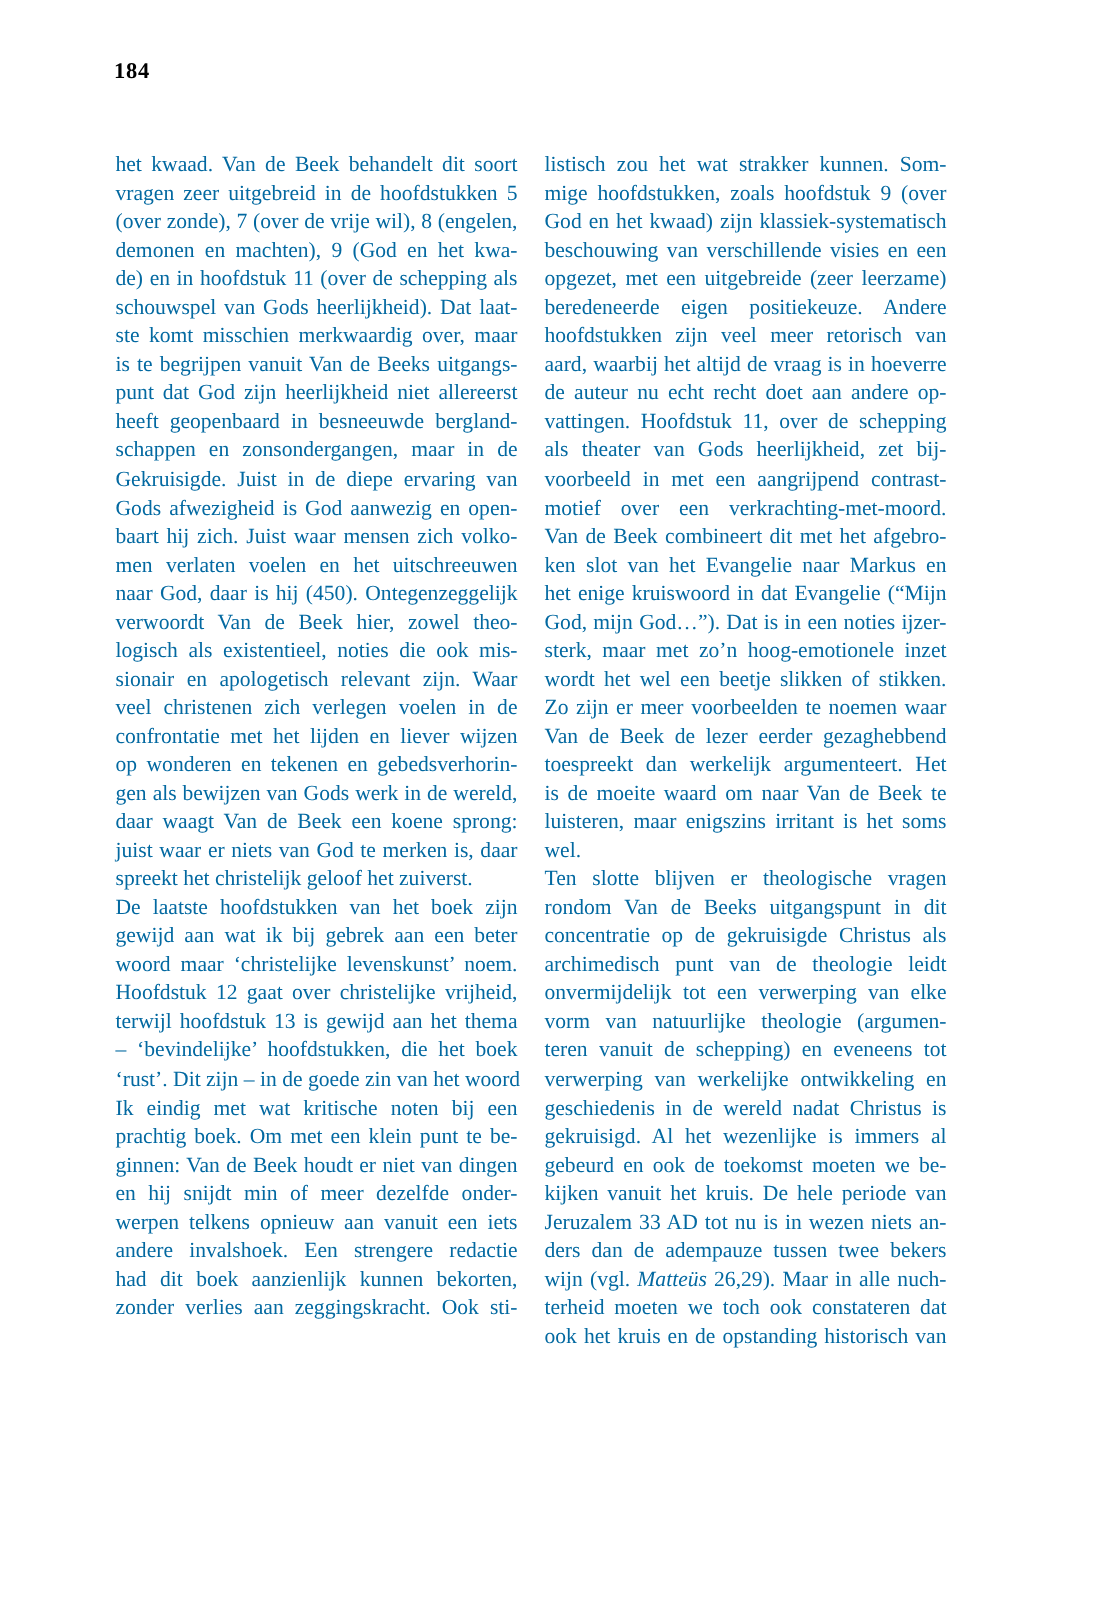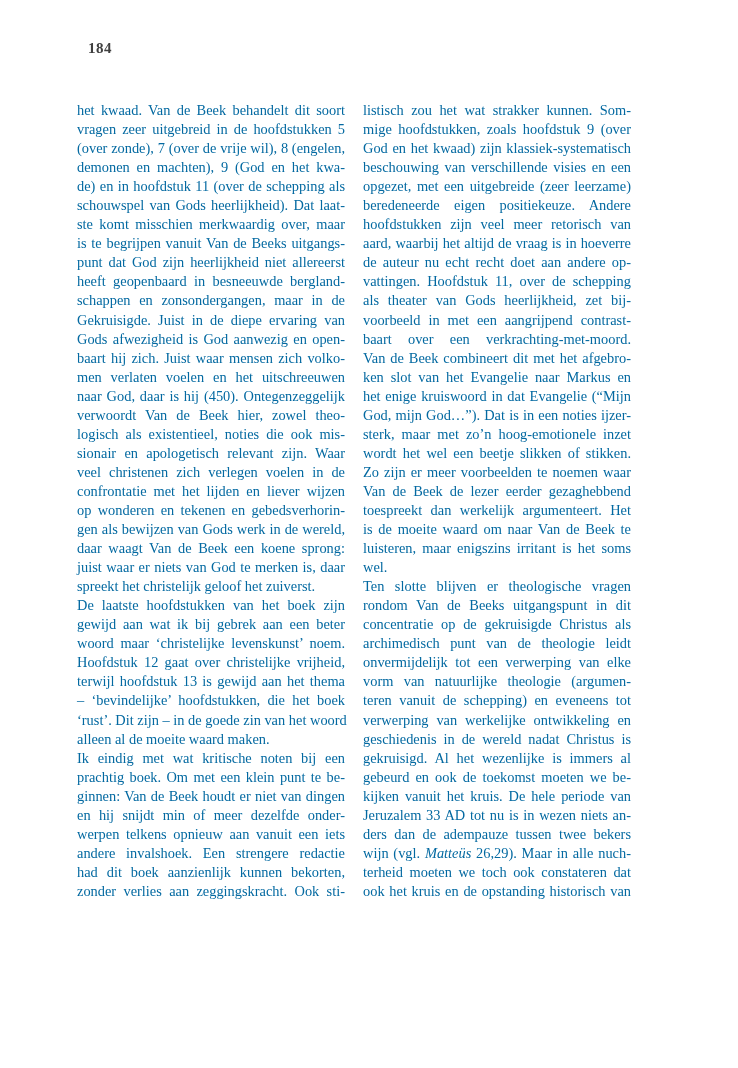--- a/index.html
+++ b/index.html
@@ -1,20 +1,20 @@
 <!DOCTYPE html>
 <html><head>
 <meta charset="utf-8">
 <style>
   html, body { margin:0; padding:0; background:#ffffff; }
   body { width:738px; height:1068px; position:relative; overflow:hidden; }
   .page-number {
-    position:absolute; left:88px; top:40px;
+    position:absolute; left:76px; top:40px;
     font-family:"Liberation Serif", "DejaVu Serif", serif;
-    font-size:15px; font-weight:bold; color:#404040; letter-spacing:0.5px;
+    font-size:15px; font-weight:bold; color:#000000; letter-spacing:0.5px;
   }
   .column {
     position:absolute; top:101px; width:268px;
     font-family:"Liberation Serif", "DejaVu Serif", serif;
     font-size:14.4px; line-height:19.05px; color:#0369a1;
   }
   .col-left { left:77px; }
   .col-right { left:363px; }
   .line {
     display:block; height:19.05px; white-space:nowrap;
@@ -55,21 +55,20 @@
     <span class="line">daar waagt Van de Beek een koene sprong:</span>
     <span class="line">juist waar er niets van God te merken is, daar</span>
     <span class="line last">spreekt het christelijk geloof het zuiverst.</span>
     <span class="line">De laatste hoofdstukken van het boek zijn</span>
     <span class="line">gewijd aan wat ik bij gebrek aan een beter</span>
     <span class="line">woord maar ‘christelijke levenskunst’ noem.</span>
     <span class="line">Hoofdstuk 12 gaat over christelijke vrijheid,</span>
     <span class="line">terwijl hoofdstuk 13 is gewijd aan het thema</span>
     <span class="line">– ‘bevindelijke’ hoofdstukken, die het boek</span>
     <span class="line">‘rust’. Dit zijn – in de goede zin van het woord</span>
-    <span class="line last">alleen al de moeite waard maken.</span>
     <span class="line">Ik eindig met wat kritische noten bij een</span>
     <span class="line">prachtig boek. Om met een klein punt te be-</span>
     <span class="line">ginnen: Van de Beek houdt er niet van dingen</span>
     <span class="line">en hij snijdt min of meer dezelfde onder-</span>
     <span class="line">werpen telkens opnieuw aan vanuit een iets</span>
     <span class="line">andere invalshoek. Een strengere redactie</span>
     <span class="line">had dit boek aanzienlijk kunnen bekorten,</span>
     <span class="line">zonder verlies aan zeggingskracht. Ook sti-</span>
   </div>
 <div class="column col-right">
@@ -78,21 +77,21 @@
     <span class="line">God en het kwaad) zijn klassiek-systematisch</span>
     <span class="line">beschouwing van verschillende visies en een</span>
     <span class="line">opgezet, met een uitgebreide (zeer leerzame)</span>
     <span class="line">beredeneerde eigen positiekeuze. Andere</span>
     <span class="line">hoofdstukken zijn veel meer retorisch van</span>
     <span class="line">aard, waarbij het altijd de vraag is in hoeverre</span>
     <span class="line">de auteur nu echt recht doet aan andere op-</span>
     <span class="line">vattingen. Hoofdstuk 11, over de schepping</span>
     <span class="line">als theater van Gods heerlijkheid, zet bij-</span>
     <span class="line">voorbeeld in met een aangrijpend contrast-</span>
-    <span class="line">baart over een verkrachting-met-moord.</span>
+    <span class="line">motief over een verkrachting-met-moord.</span>
     <span class="line">Van de Beek combineert dit met het afgebro-</span>
     <span class="line">ken slot van het Evangelie naar Markus en</span>
     <span class="line">het enige kruiswoord in dat Evangelie (“Mijn</span>
     <span class="line">God, mijn God…”). Dat is in een noties ijzer-</span>
     <span class="line">sterk, maar met zo’n hoog-emotionele inzet</span>
     <span class="line">wordt het wel een beetje slikken of stikken.</span>
     <span class="line">Zo zijn er meer voorbeelden te noemen waar</span>
     <span class="line">Van de Beek de lezer eerder gezaghebbend</span>
     <span class="line">toespreekt dan werkelijk argumenteert. Het</span>
     <span class="line">is de moeite waard om naar Van de Beek te</span>

